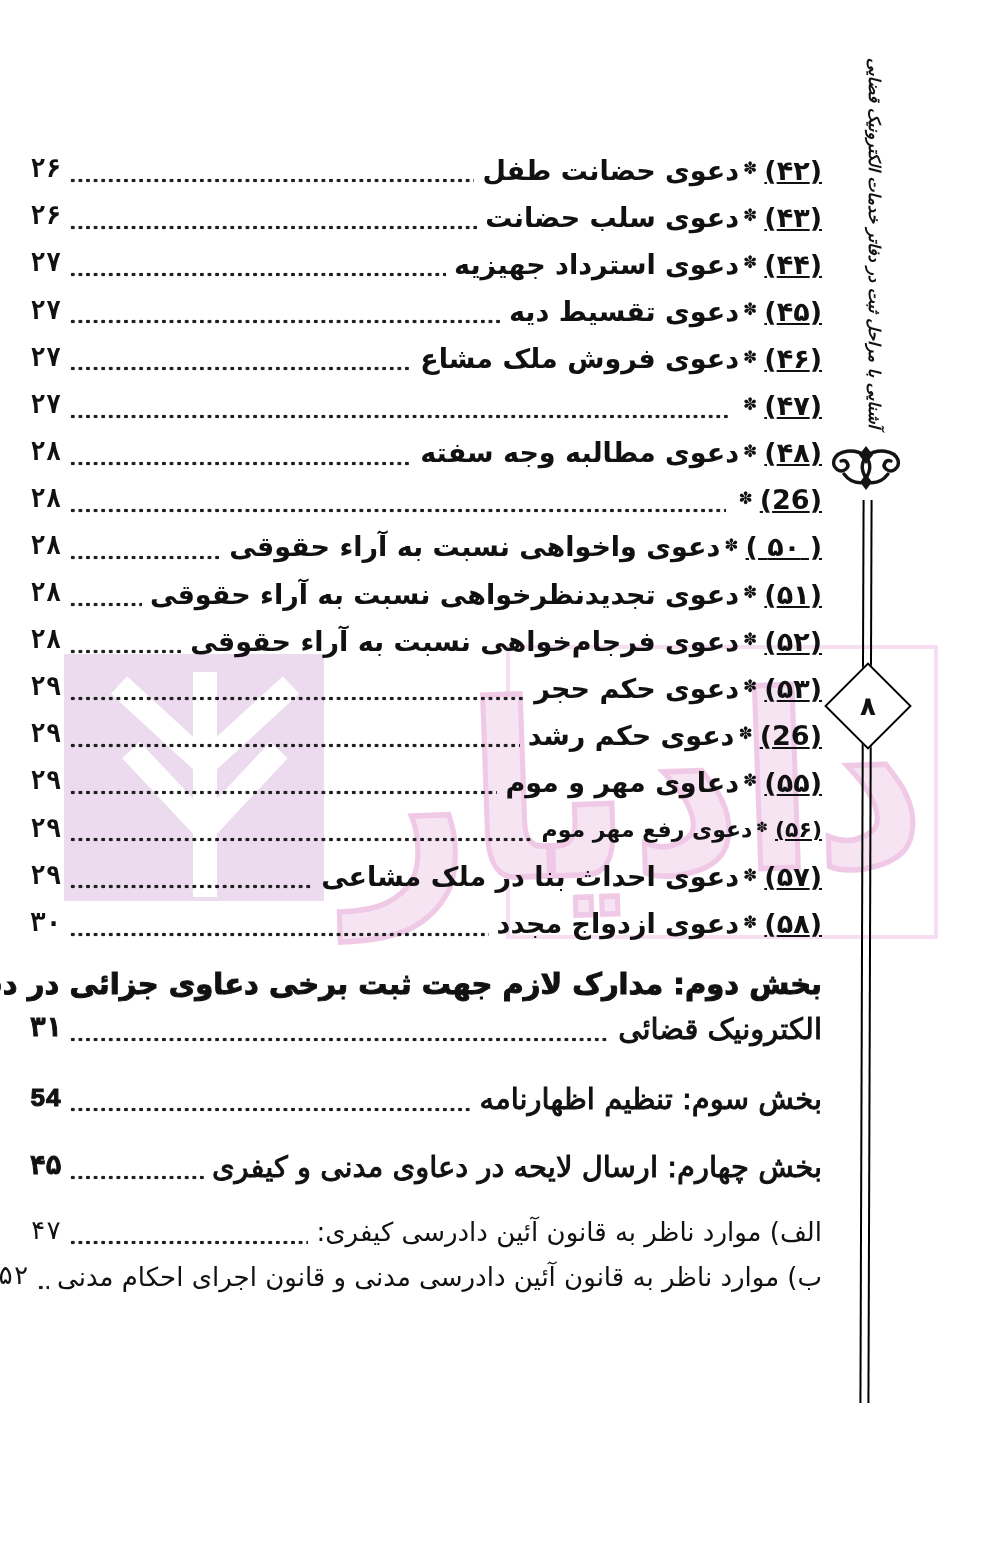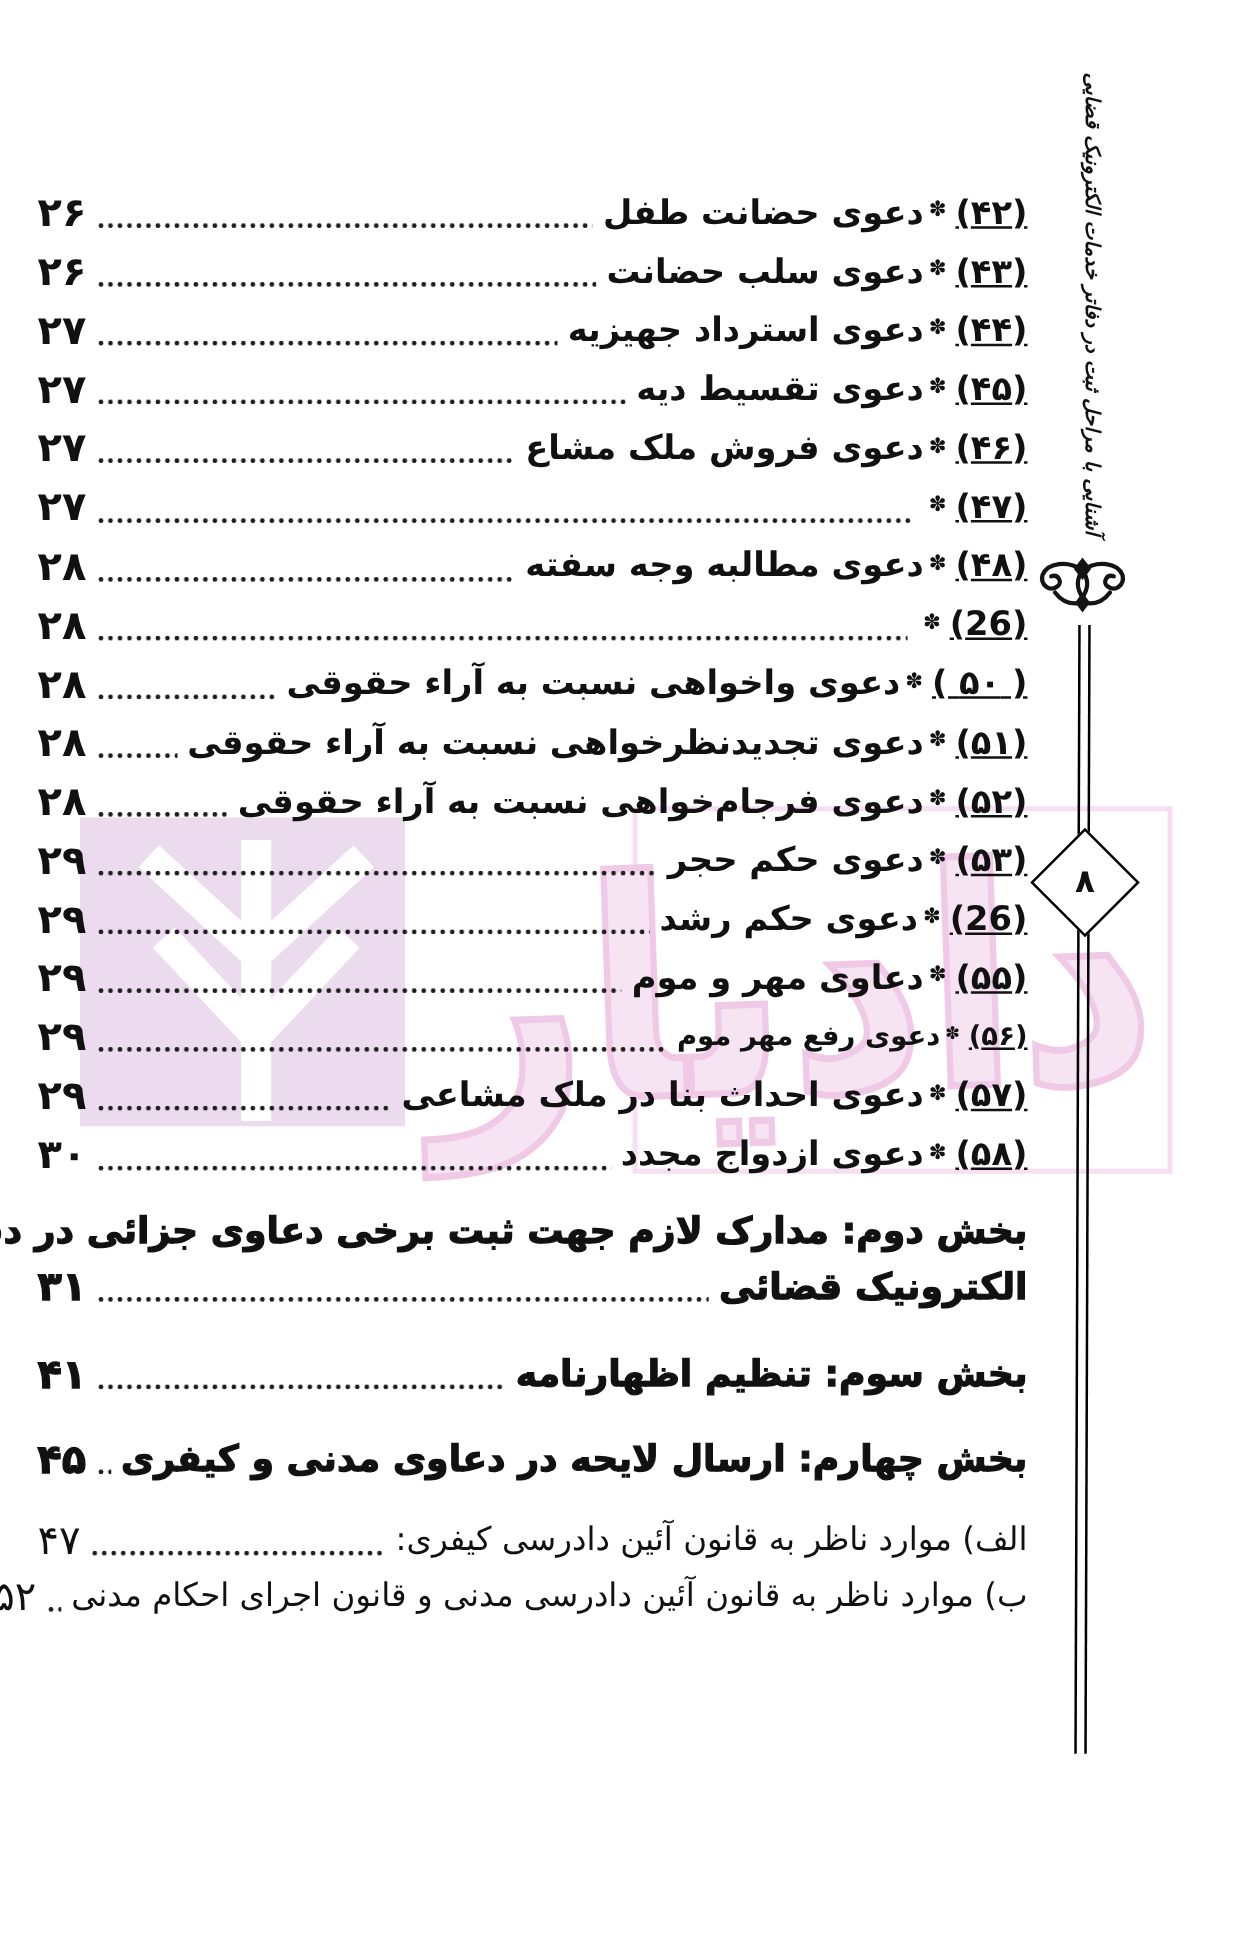--- a/index.html
+++ b/index.html
@@ -74,33 +74,33 @@
   }
   .row .num{flex:0 0 auto;text-decoration:underline;}
   .row .star{flex:0 0 auto;font-size:17px;margin:0 7px 0 4px;transform:translateY(-2px);}
   .row .title{flex:0 0 auto;}
   .leader{
     flex:1 1 auto;min-width:12px;height:5px;margin:0 8px;
     align-self:center;transform:translateY(10px);
     background-image:radial-gradient(circle,#1d1d1d 1.7px,transparent 2.1px);
     background-size:7.6px 5px;background-repeat:repeat-x;background-position:left center;
   }
-  .row .pg{flex:0 0 auto;font-size:32px;}
+  .row .pg{flex:0 0 auto;font-size:26px;font-family:Liberation Mono, monospace;}
   .row.small{font-size:22px;}
   .row.small .star{font-size:14px;}
 
   .sec-line1{
     margin-top:15px;height:42px;
     font-size:29px;font-weight:bold;line-height:42px;
     -webkit-text-stroke:1px #111;
     text-align:justify;text-align-last:justify;
     direction:rtl;white-space:nowrap;
   }
   .sec{font-size:29px;-webkit-text-stroke:1px #111;}
-  .sec .title{font-weight:bold;}
+  .sec .title{font-weight:normal;}
   .sec1b{height:44px;margin-top:3px;}
   .sec2{height:44px;margin-top:26px;}
   .sec3{height:44px;margin-top:24px;}
   .sub{font-size:26px;font-weight:normal;-webkit-text-stroke:0;}
   .sub1{height:42px;margin-top:22px;}
   .sub2{height:42px;margin-top:3px;}
   .sub .title{font-weight:normal;}
 </style>
 </head>
 <body>
@@ -270,21 +270,21 @@
     <div class="sec-line1">بخش دوم: مدارک لازم جهت ثبت برخی دعاوی جزائی در دفتـــر خـــدمات</div>
     <div class="row sec sec1b">
       <span class="title">الکترونیک قضائی</span>
       <span class="leader"></span>
       <span class="pg">۳۱</span>
     </div>
 
     <div class="row sec sec2">
       <span class="title">بخش سوم: تنظیم اظهارنامه</span>
       <span class="leader"></span>
-      <span class="pg">۴۱</span>
+      <span class="pg">54</span>
     </div>
 
     <div class="row sec sec3">
       <span class="title">بخش چهارم: ارسال لایحه در دعاوی مدنی و کیفری</span>
       <span class="leader"></span>
       <span class="pg">۴۵</span>
     </div>
 
     <div class="row sub sub1">
       <span class="title">الف) موارد ناظر به قانون آئین دادرسی کیفری:</span>

